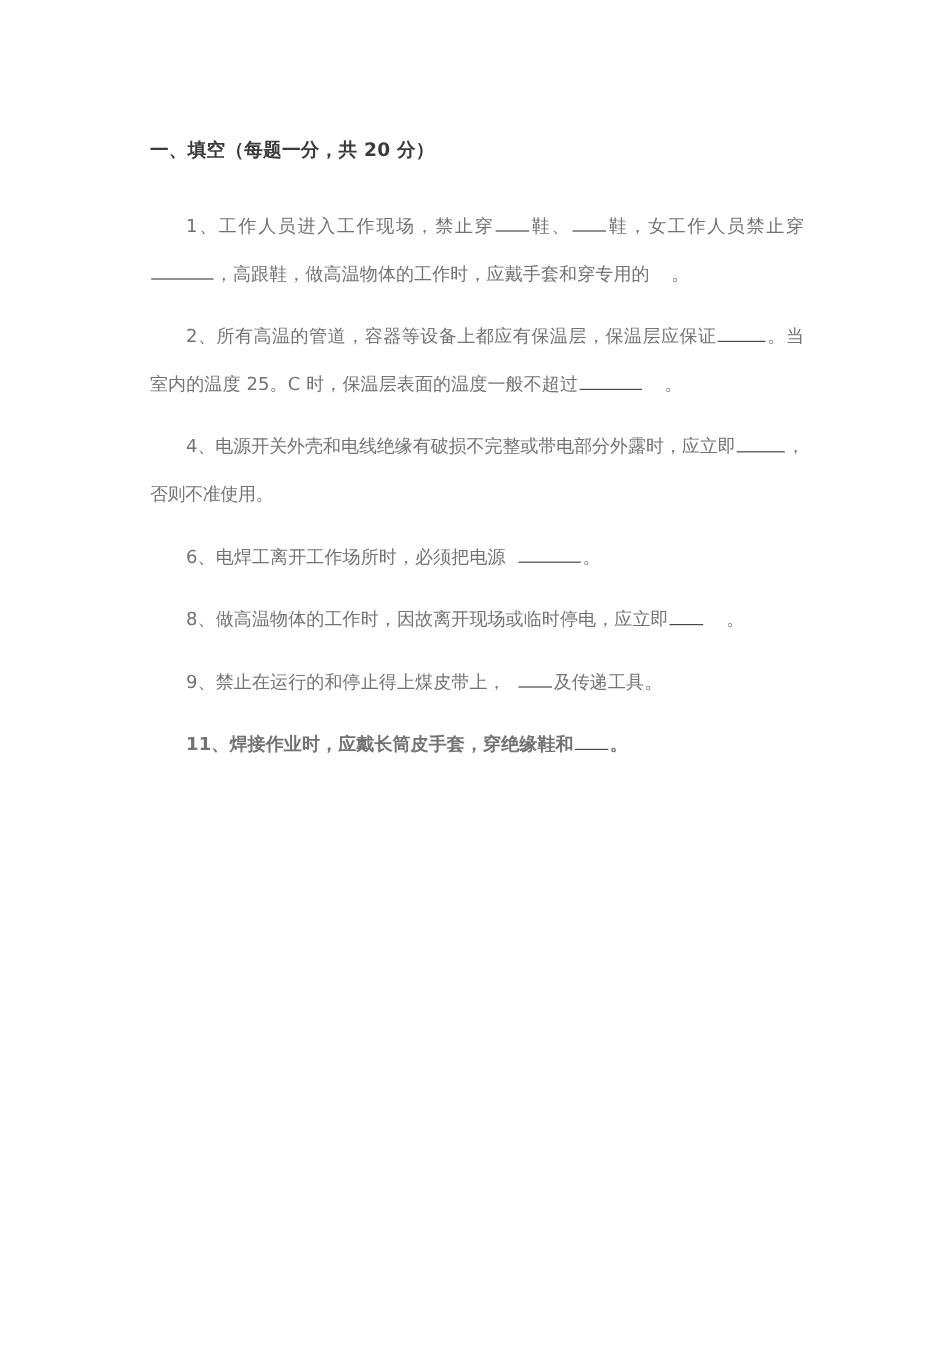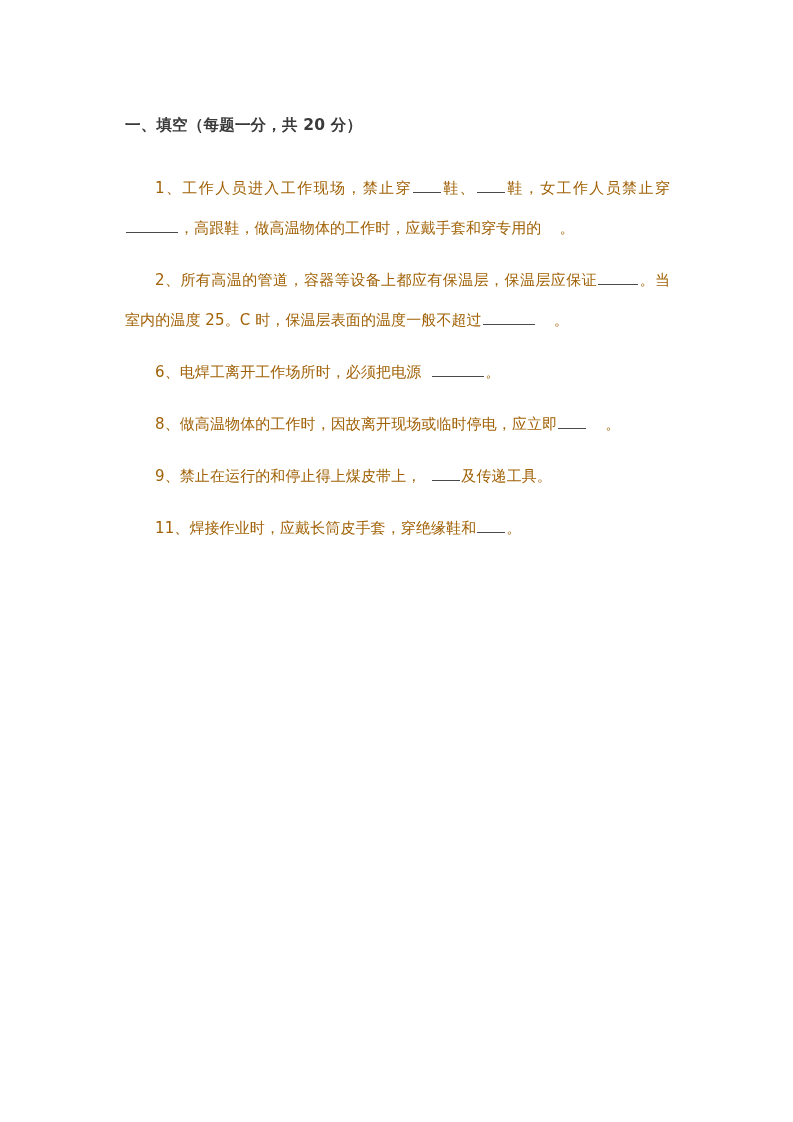--- a/index.html
+++ b/index.html
@@ -32,30 +32,31 @@
     font-weight: bold;
     line-height: 26px;
     letter-spacing: 0.2px;
     color: #3a3a3a;
     margin: 0 0 30px 0;
     text-align: left;
   }
   .question {
     font-size: 15px;
     line-height: 40px;
-    color: #a16207;
+    color: #737373;
     margin: 0 0 12px 0;
     text-indent: 30px;
     text-align: justify;
     text-justify: inter-ideograph;
     letter-spacing: 0.1px;
     word-break: break-all;
   }
   .question:last-child {
     margin-bottom: 0;
+    font-weight: bold;
   }
   
   .question.condensed {
     letter-spacing: -0.35px;
   }
   .blank {
     display: inline-block;
     border-bottom: 1px solid #4a4a4a;
     vertical-align: baseline;
     height: 1em;
@@ -74,20 +75,21 @@
 <div class="page">
   <div class="doc-body">
 
     <h1 class="section-title">一、填空（每题一分，共 20 分）</h1>
 
     <p class="question"><span>1、</span><span>工作人员进入工作现场，禁止穿</span><span class="blank sm"></span><span>鞋、</span><span class="blank sm"></span><span>鞋，女工作人员禁止穿</span><span class="blank lg"></span><span>，高跟鞋，做高温物体的工作时，应戴手套和穿专用的</span><span class="gap-md"></span><span>。</span></p>
 
     <p class="question"><span>2、</span><span>所有高温的管道，容器等设备上都应有保温层，保温层应保证</span><span class="blank md"></span><span>。当室内的温度 25。C 时，保温层表面的温度一般不超过</span><span class="blank lg"></span><span class="gap-md"></span><span>。</span></p>
 
 
+    <p class="question condensed"><span>4、</span><span>电源开关外壳和电线绝缘有破损不完整或带电部分外露时，应立即</span><span class="blank md"></span><span>，否则不准使用。</span></p>
 
 
     <p class="question"><span>6、</span><span>电焊工离开工作场所时，必须把电源</span><span class="gap-sm"></span><span class="blank lg"></span><span>。</span></p>
 
 
     <p class="question"><span>8、</span><span>做高温物体的工作时，因故离开现场或临时停电，应立即</span><span class="blank sm"></span><span class="gap-md"></span><span>。</span></p>
 
     <p class="question"><span>9、</span><span>禁止在运行的和停止得上煤皮带上，</span><span class="gap-sm"></span><span class="blank sm"></span><span>及传递工具。</span></p>
 
 

